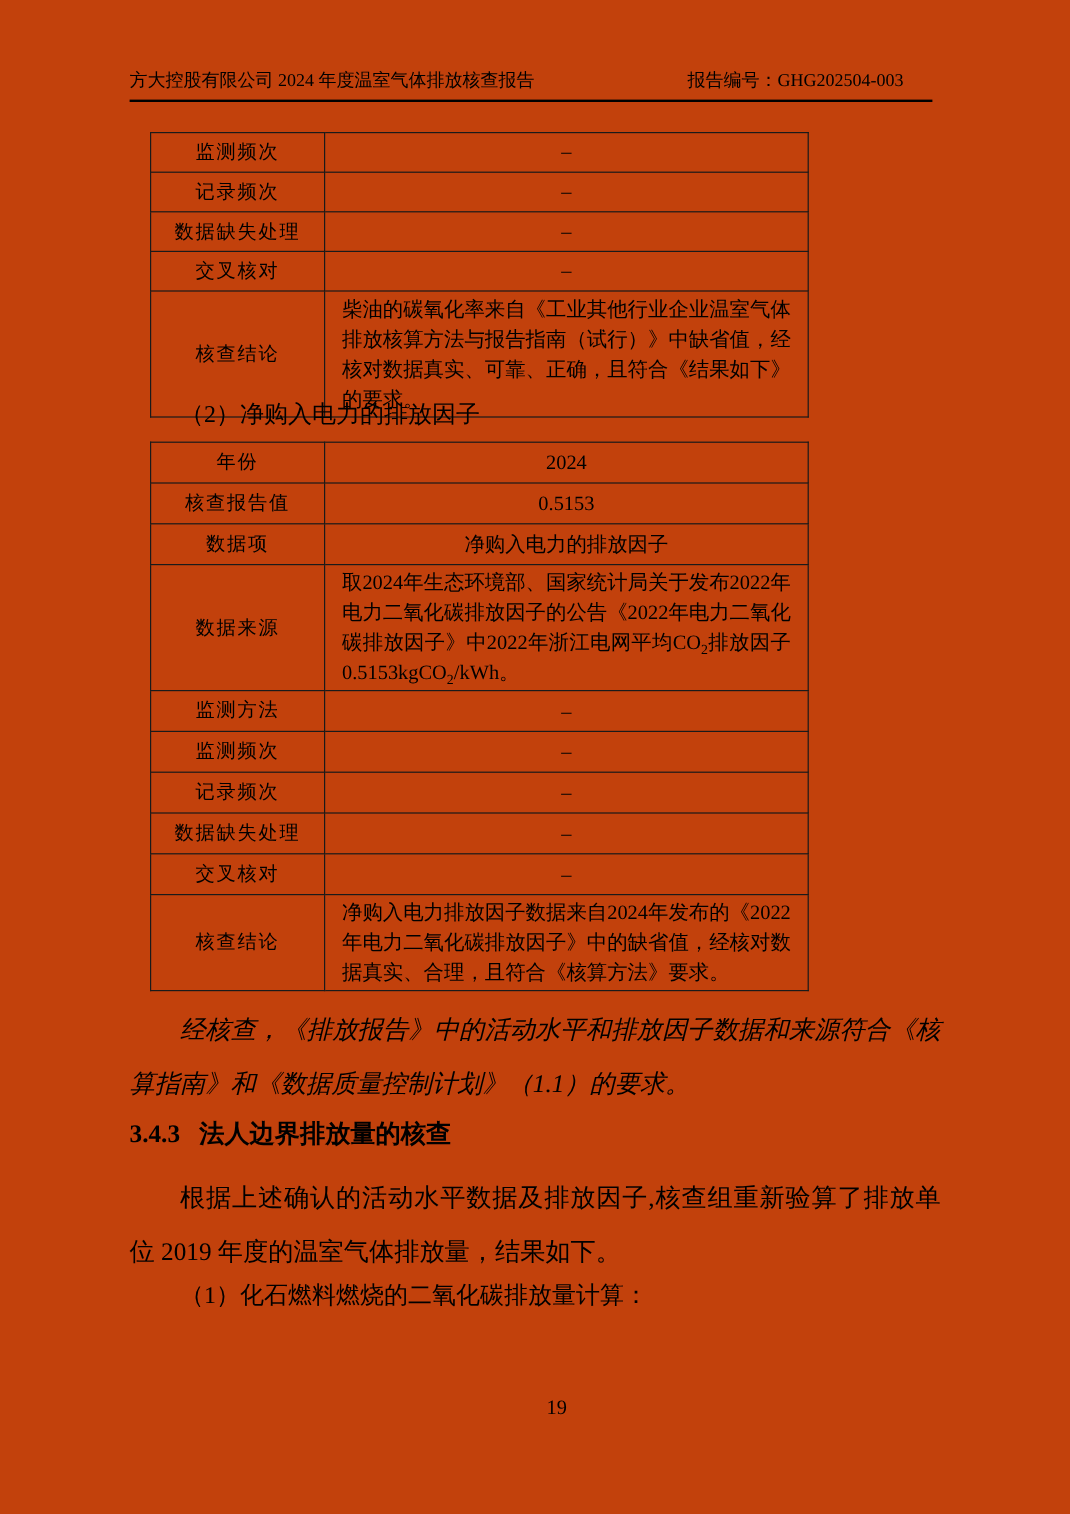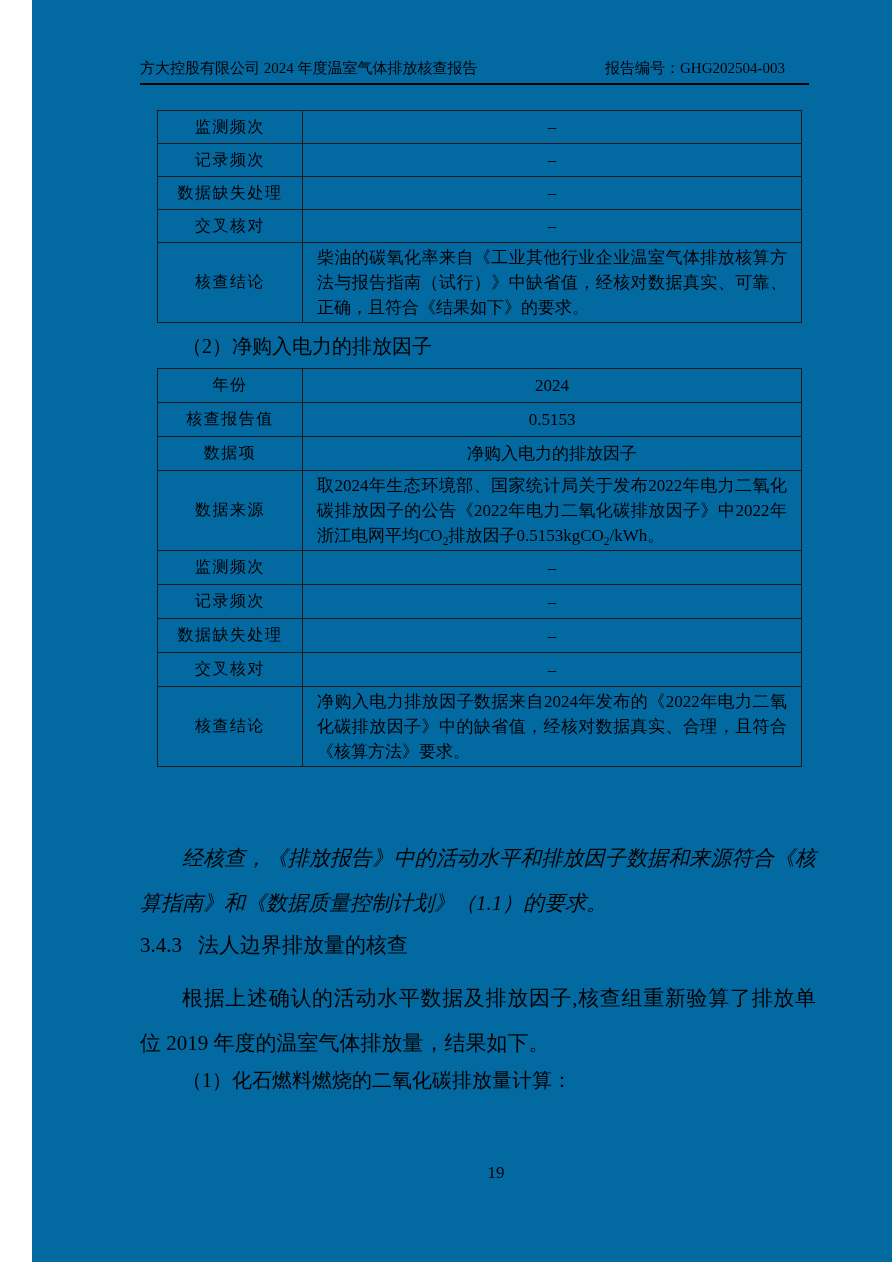--- a/index.html
+++ b/index.html
@@ -1,34 +1,34 @@
 <!DOCTYPE html>
 <html><head>
 <meta charset="utf-8">
 <style>
   * { margin:0; padding:0; box-sizing:border-box; }
   html,body { background:#ffffff; }
   body {
     width:892px; height:1262px; position:relative; overflow:hidden;
     font-family:"Liberation Serif","DejaVu Serif",serif; color:#000;
   }
-  .page { position:absolute; inset:0; background:#0369a1;margin-left:32px; }
+  .page { position:absolute; inset:0; background:#c2410c; }
 
   
   .header {
     position:absolute; left:108px; top:58px; width:669px;
     display:flex; justify-content:space-between; align-items:flex-end;
     border-bottom:2px solid #000; padding-bottom:5px;
     font-size:15px; line-height:20px; white-space:nowrap;
   }
   .header .rno { padding-right:24px; }
 
   
   table.vt {
-    position:absolute; left:125px; width:645px;
+    position:absolute; left:125px; width:549px;
     border-collapse:collapse; table-layout:fixed;
     font-size:17px;
   }
   table.t1 { top:110px; }
   table.t2 { top:368px; }
   table.vt td { border:1.5px solid #1a1a1a; vertical-align:middle; }
   td.lb { width:145px; text-align:center; letter-spacing:1.5px; padding:2px 4px; font-size:16px; }
   td.vc { text-align:center; padding:2px 6px; }
   td.vl {
     text-align:justify; text-justify:inter-character;
@@ -42,21 +42,21 @@
   .para {
     position:absolute; left:108px; width:676px;
     font-size:21px; line-height:45px;
     text-align:justify; text-justify:inter-character;
   }
   .caption { position:absolute; left:108px; width:676px; font-size:20px; line-height:28px; }
   .cap2 { top:332px; text-indent:42px; }
   .p-conclusion { top:836px; text-indent:42px;font-style:italic; }
   .heading {
     position:absolute; left:108px; top:931px; width:676px;
-    font-size:21px; font-weight:normal; line-height:28px;
+    font-size:21px; font-weight:bold; line-height:28px;
   }
   .heading .h-num { margin-right:16px; }
   .p-basis { top:976px; text-indent:42px; }
   .cap1 { top:1066px; text-indent:42px; }
 
   
   .page-number {
     position:absolute; top:1163px; left:0; width:892px;
     text-align:center; font-size:17px;padding-left:36px;
   }
@@ -110,20 +110,24 @@
     </tr>
     <tr class="r2">
       <td class="lb">数据项</td>
       <td class="vc">净购入电力的排放因子</td>
     </tr>
     <tr>
       <td class="lb">数据来源</td>
       <td class="vl"><span>取2024年生态环境部、国家统计局关于发布2022年电力二氧化碳排放因子的公告《2022年电力二氧化碳排放因子》中2022年浙江电网平均CO</span><sub>2</sub><span>排放因子0.5153kgCO</span><sub>2</sub><span>/kWh。</span></td>
     </tr>
     <tr class="r2">
+      <td class="lb">监测方法</td>
+      <td class="vc">–</td>
+    </tr>
+    <tr class="r2">
       <td class="lb">监测频次</td>
       <td class="vc">–</td>
     </tr>
     <tr class="r2">
       <td class="lb">记录频次</td>
       <td class="vc">–</td>
     </tr>
     <tr class="r2">
       <td class="lb">数据缺失处理</td>
       <td class="vc">–</td>

